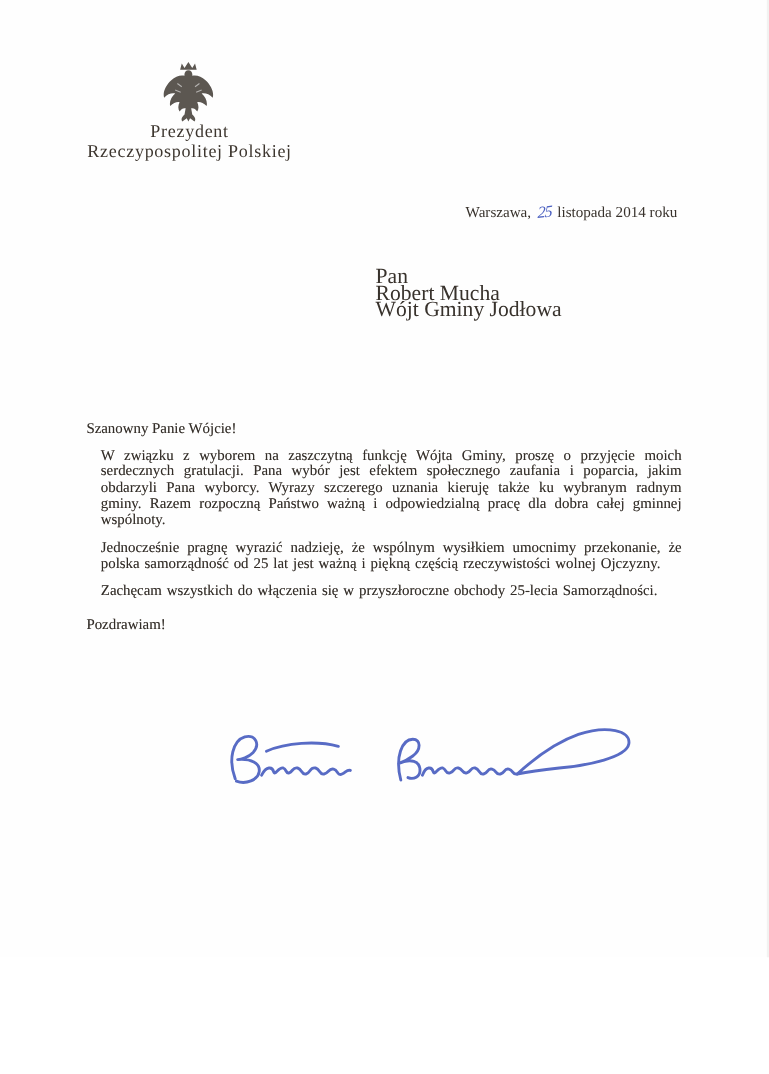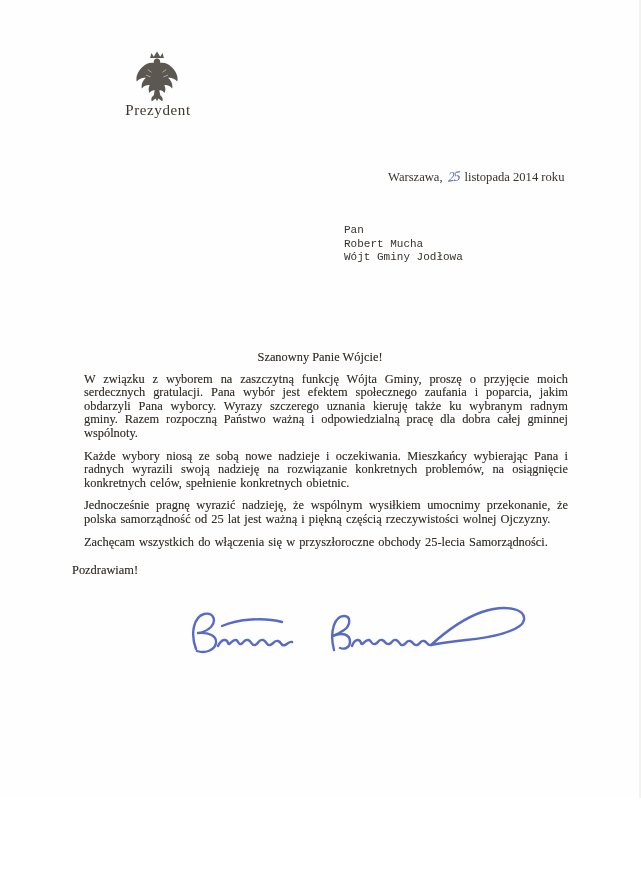--- a/index.html
+++ b/index.html
@@ -34,31 +34,31 @@
     display:inline-block;
     color:#4a5fc0;
     font-style:italic;
     font-size:13.5px;
     transform:rotate(-7deg) skewX(-8deg);
     margin:0 2px;
     letter-spacing:-1px;
   }
   
   .recipient{
-    position:absolute;left:344px;top:224px;
-    font-size:11px;line-height:13.6px;color:#38322c;font-family:Liberation Mono, monospace;
+    position:absolute;left:313px;top:224px;
+    font-size:18px;line-height:13.6px;color:#38322c;
   }
   
   .body-block{
     position:absolute;left:72px;top:351px;width:496px;
     font-size:12.4px;line-height:13.6px;
     color:#332e29;
     text-shadow:0 0 0.3px rgba(70,60,50,0.45);
   }
-  .salutation{margin:0 0 8px 0;text-align:center;}
+  .salutation{margin:0 0 8px 0;}
   .body-block p.para{
     margin:0 0 9px 12px;
     text-align:justify;
     word-spacing:1px;
   }
   .closing{margin:15px 0 0 0;}
   
   .signature{
     position:absolute;left:182px;top:597px;width:352px;height:72px;
   }
@@ -86,38 +86,38 @@
                  C81,61 88,63 94,70 C97,60 91,47 81,38
                  C74,31 64,28 57,30 C58,25 55,20 50,20 Z"></path>
 
         <path d="M30,44 l8,6 M70,44 l-8,6 M26,56 l10,4 M74,56 l-10,4" stroke="#fefefe" stroke-width="2" fill="none" opacity="0.55"></path>
       </g>
     </svg>
   </div>
 
   <div class="letterhead">
     <div>Prezydent</div>
+    <div>Rzeczypospolitej Polskiej</div>
   </div>
 
   <div class="dateline">
     <span>Warszawa,</span>
     <span class="hand-day">25</span>
     <span>listopada 2014 roku</span>
   </div>
 
   <div class="recipient">
     <div>Pan</div>
     <div>Robert Mucha</div>
     <div>Wójt Gminy Jodłowa</div>
   </div>
 
   <div class="body-block">
     <p class="salutation">Szanowny Panie Wójcie!</p>
     <p class="para">W związku z wyborem na zaszczytną funkcję Wójta Gminy, proszę o przyjęcie moich serdecznych gratulacji. Pana wybór jest efektem społecznego zaufania i poparcia, jakim obdarzyli Pana wyborcy. Wyrazy szczerego uznania kieruję także ku wybranym radnym gminy. Razem rozpoczną Państwo ważną i odpowiedzialną pracę dla dobra całej gminnej wspólnoty.</p>
-    <p class="para">Każde wybory niosą ze sobą nowe nadzieje i oczekiwania. Mieszkańcy wybierając Pana i radnych wyrazili swoją nadzieję na rozwiązanie konkretnych problemów, na osiągnięcie konkretnych celów, spełnienie konkretnych obietnic.</p>
     <p class="para">Jednocześnie pragnę wyrazić nadzieję, że wspólnym wysiłkiem umocnimy przekonanie, że polska samorządność od 25 lat jest ważną i piękną częścią rzeczywistości wolnej Ojczyzny.</p>
     <p class="para">Zachęcam wszystkich do włączenia się w przyszłoroczne obchody 25-lecia Samorządności.</p>
     <p class="closing">Pozdrawiam!</p>
   </div>
 
   <div class="signature" role="img" aria-label="Bronisław Komorowski">
     <svg viewBox="0 0 352 72" width="352" height="72" aria-hidden="true">
       <g fill="none" stroke="#4a5fc0" stroke-width="2.4" stroke-linecap="round" stroke-linejoin="round" opacity="0.92">
 
         <path d="M14,52 C8,36 12,20 22,17 C31,15 35,23 29,30 C25,34 19,36 16,36 C27,35 35,39 34,46 C33,53 23,57 15,54"></path>

